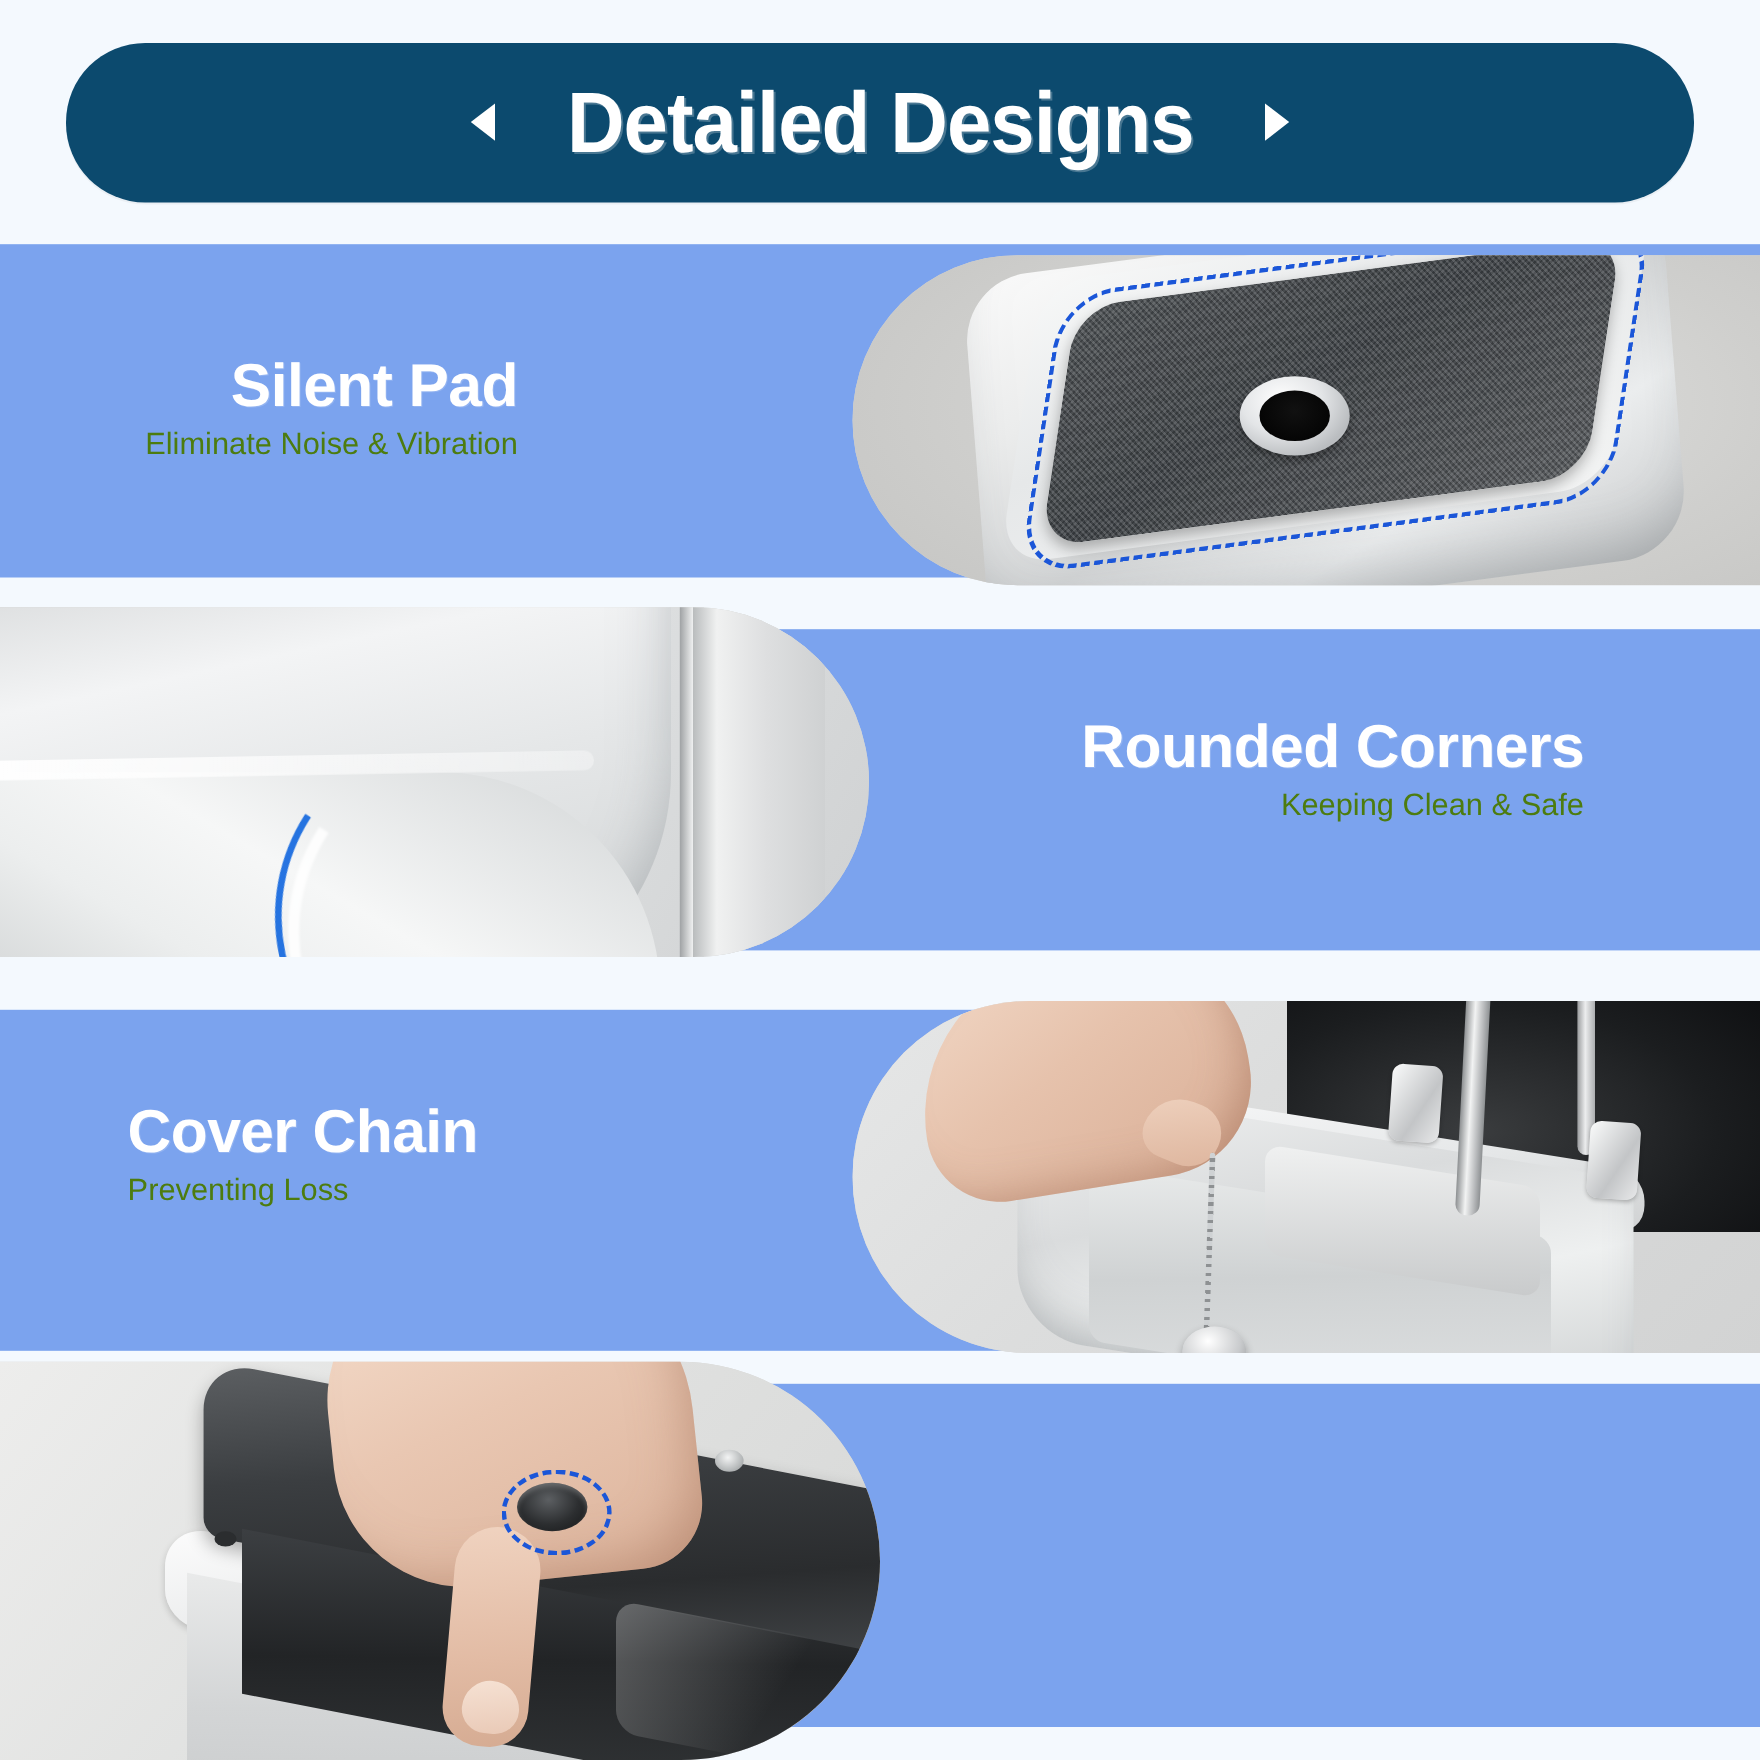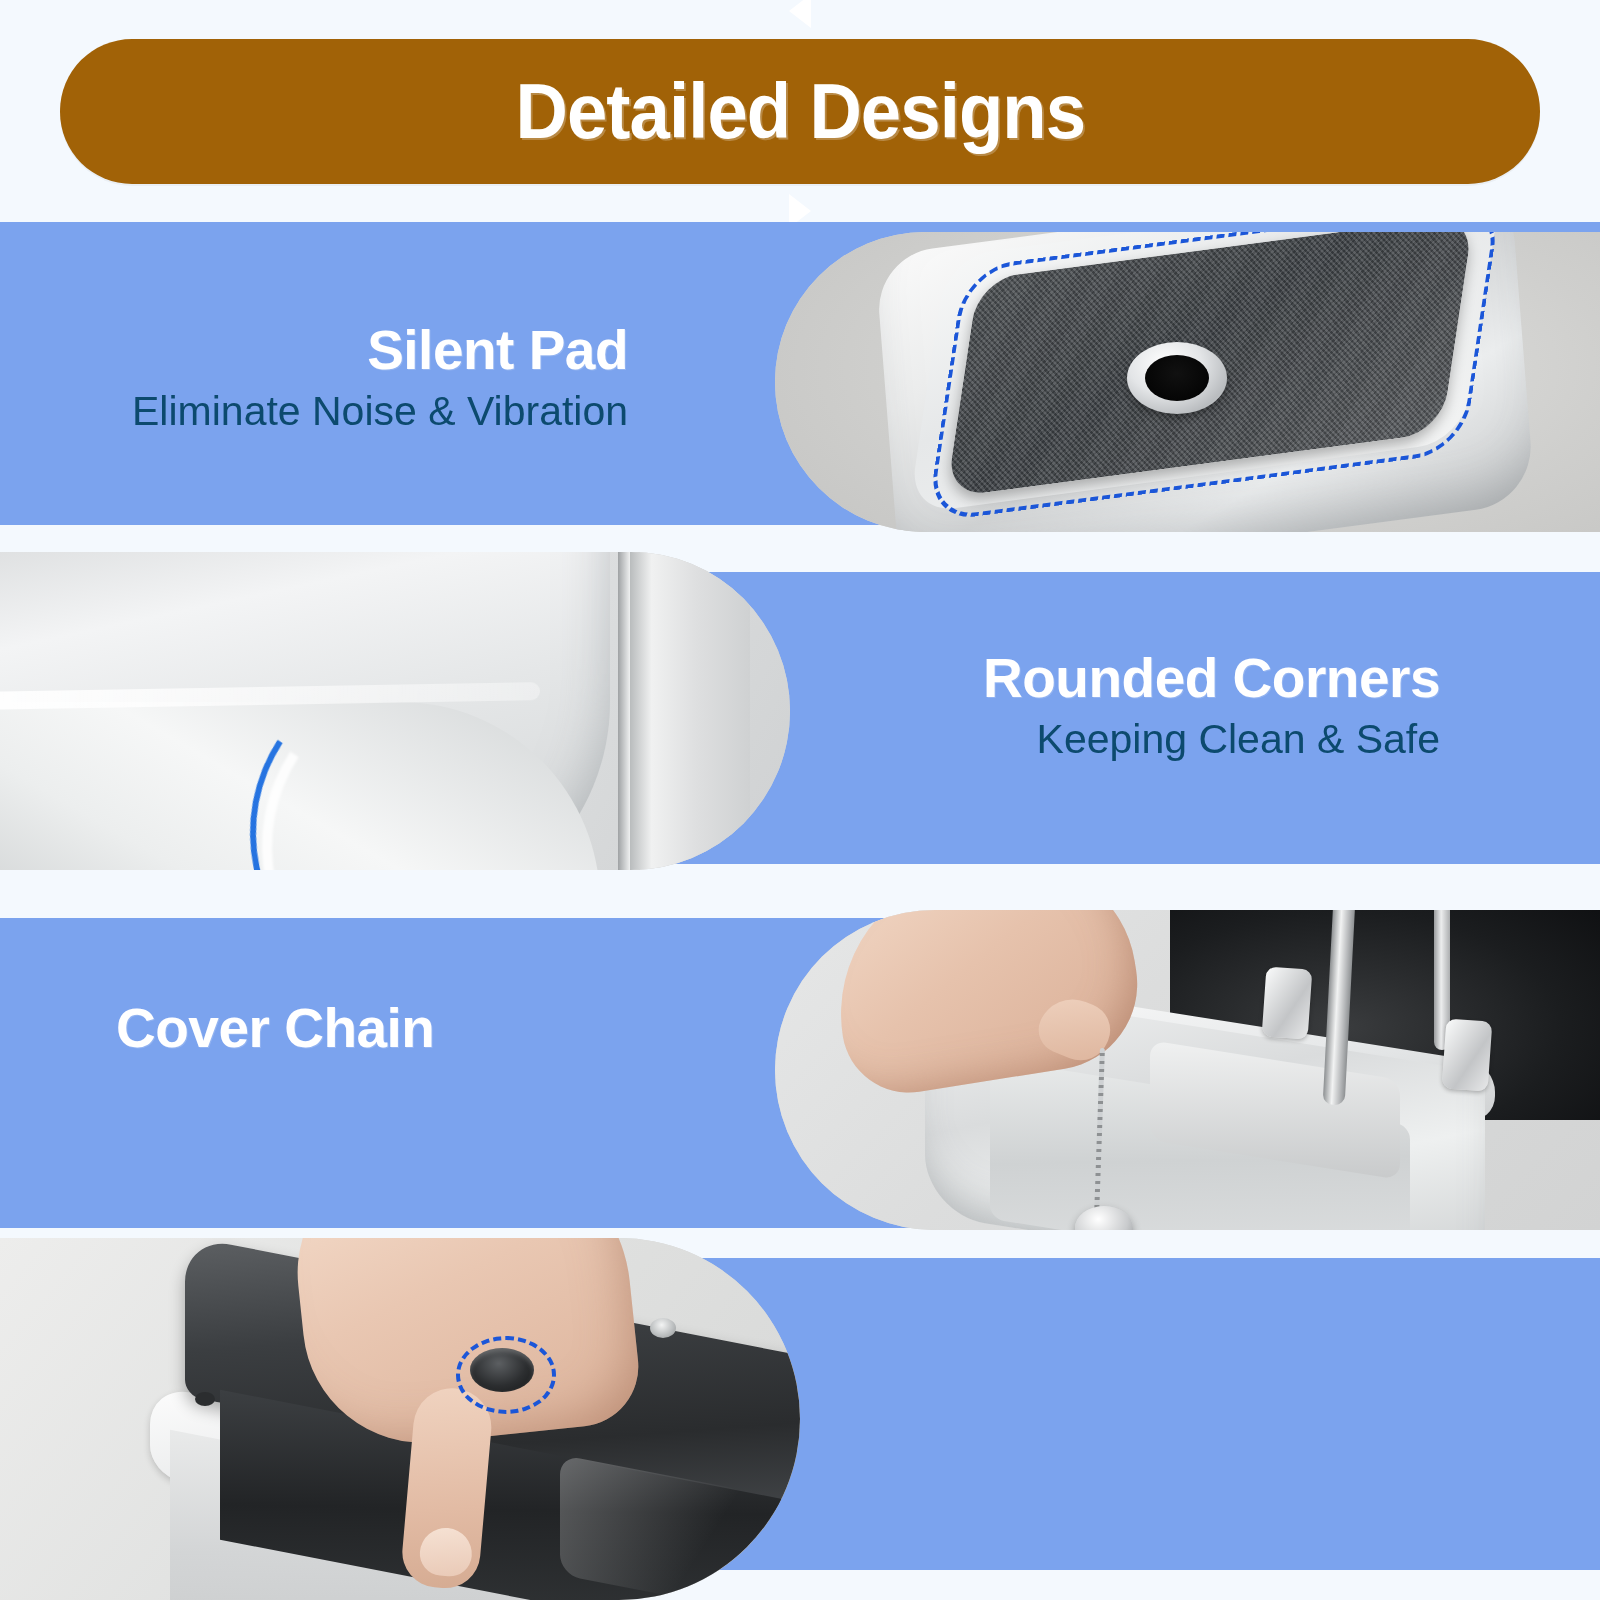--- a/index.html
+++ b/index.html
@@ -9,24 +9,23 @@
     font-family:"Liberation Sans",sans-serif;
     overflow:hidden;
     position:relative;
   }
   .page{position:relative;width:1600px;height:1600px;}
 
   
   .header-wrap{position:absolute;left:0;top:0;width:1600px;height:222px;display:flex;align-items:center;justify-content:center;}
   .header-pill{
     width:1480px;height:145px;border-radius:72px;
-    background:#a16207;
+    background:#0c4a6e;
     display:flex;align-items:center;justify-content:center;gap:44px;
     box-shadow:0 2px 0 rgba(0,0,0,.04);
-    flex-direction:column;
   }
   .header-title{
     color:#ffffff;
     font-size:78px;font-weight:bold;
     letter-spacing:-1px;
     line-height:1;
     transform:scaleX(.93);
     text-shadow:2px 2px 0 rgba(255,255,255,.25);
     white-space:nowrap;
   }
@@ -42,22 +41,22 @@
   .band-4{top:1258px;height:312px;}
 
   
   .text-block{position:absolute;color:#ffffff;}
   .feat-title{
     font-size:55px;font-weight:bold;line-height:1.04;
     letter-spacing:-.5px;white-space:nowrap;
     text-shadow:1px 1px 0 rgba(255,255,255,.18);
   }
   .feat-sub{
-    font-size:41px;font-weight:normal;line-height:1.1;
-    margin-top:10px;white-space:nowrap;color:#0c4a6e;
+    font-size:28px;font-weight:normal;line-height:1.1;
+    margin-top:10px;white-space:nowrap;color:#4d7c0f;
   }
   .tb-1{left:132px;top:322px;text-align:right;}
   .tb-2{right:160px;top:650px;text-align:right;}
   .tb-3{left:116px;top:1000px;text-align:left;}
   .tb-4{left:938px;top:1340px;text-align:left;}
 
   
   .panel{position:absolute;overflow:hidden;background:#d5d5d3;}
   .panel-right{border-radius:230px 0 0 230px;}
   .panel-left{border-radius:0 230px 230px 0;}
@@ -356,20 +355,21 @@
       <div class="hand3"></div>
       <div class="finger3"></div>
       <div class="chain"></div>
       <div class="stopper"></div>
 
     </div>
   </div>
 
   <div class="text-block tb-3">
     <div class="feat-title">Cover Chain</div>
+    <div class="feat-sub">Preventing Loss</div>
   </div>
 
   <div class="band band-4"></div>
 
   <div class="panel panel-left p4">
     <div class="scene">
       <div class="bg"></div>
       <div class="sink4-rim"></div>
       <div class="sink4-body"></div>
       <div class="cover-top"></div>

